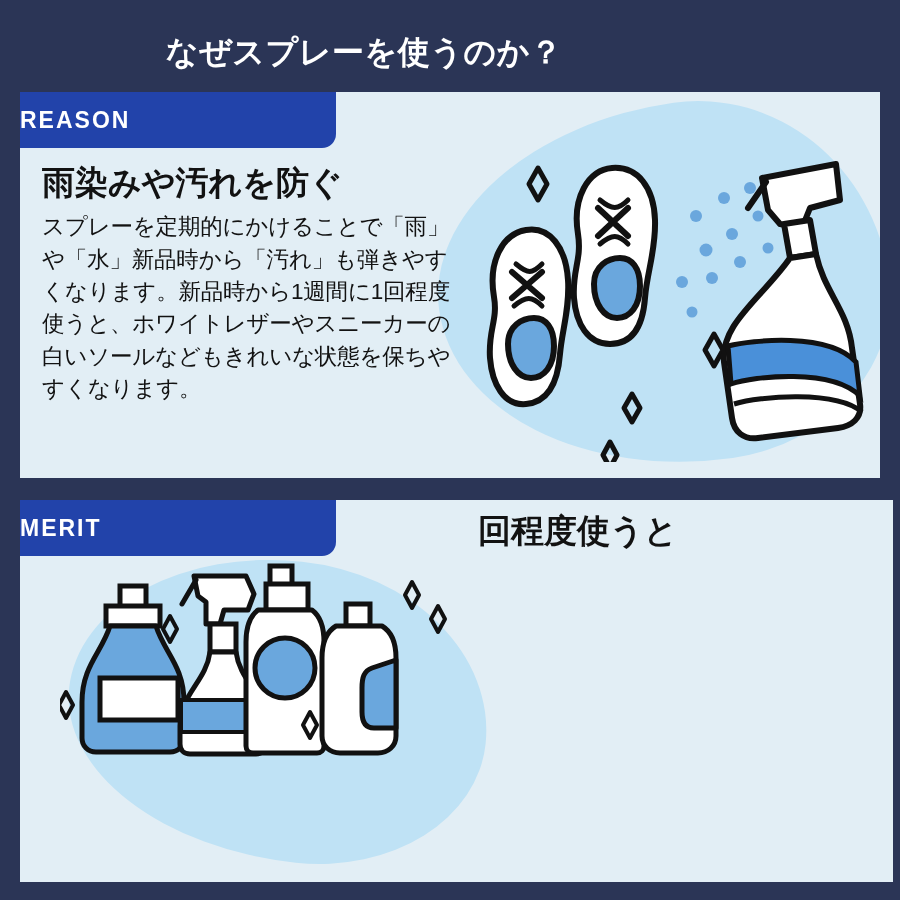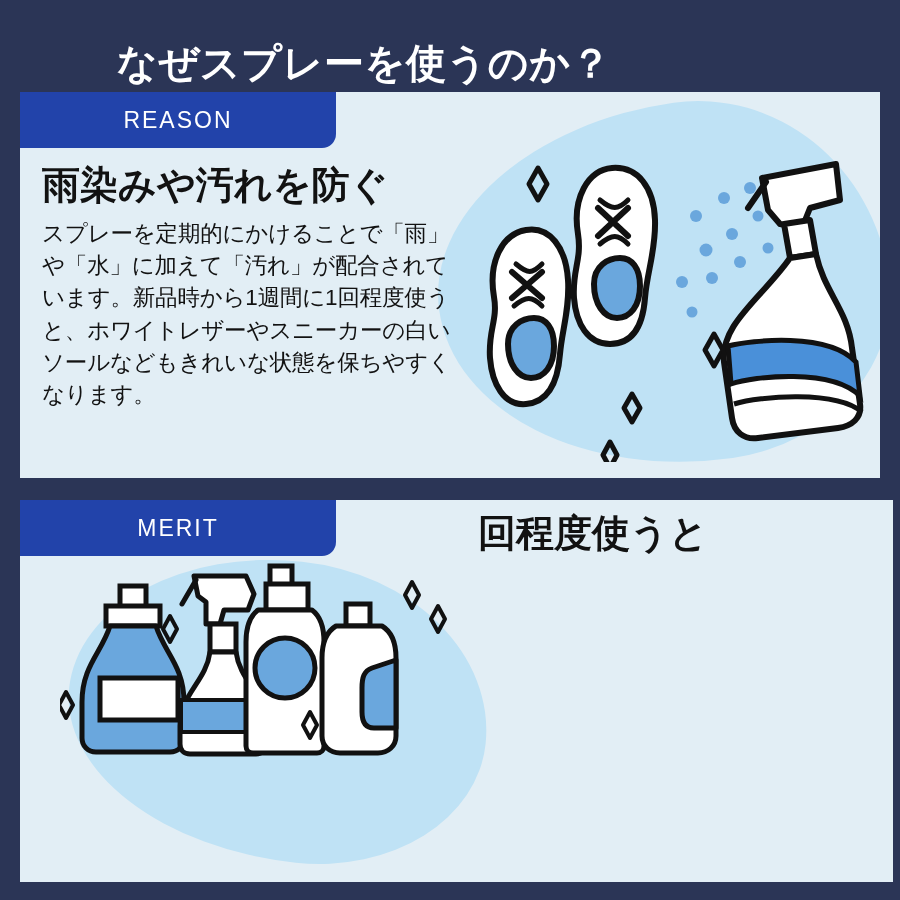--- a/index.html
+++ b/index.html
@@ -10,21 +10,21 @@
     overflow:hidden;
     position:relative;
   }
   .page{position:relative;width:900px;height:900px;}
 
   
   .page-title{
     position:absolute;left:0;top:12px;width:728px;
     text-align:center;
     color:#ffffff;
-    font-size:40px;
+    font-size:32px;
     font-weight:bold;
     letter-spacing:0.5px;
     line-height:1.2;
   }
 
   
   .card{
     position:absolute;
     left:20px;width:860px;
     background:#e2eef5;
@@ -34,22 +34,23 @@
   #card-merit{top:500px;height:382px;padding-left:13px;}
 
   .tab{
     position:absolute;left:0;top:0;
     width:316px;height:56px;
     background:#2243aa;
     border-bottom-right-radius:14px;
     color:#ffffff;
     font-size:23px;
     letter-spacing:2px;
-    display:flex;align-items:center;justify-content:center;
+    display:flex;align-items:center;
     z-index:6;
+    font-weight:bold;
   }
 
   .blob{
     position:absolute;
     background:#bfe2f5;
     z-index:1;
     pointer-events:none;
   }
   #blob-reason{
     left:418px;top:14px;width:450px;height:360px;
@@ -61,21 +62,21 @@
     border-radius:52% 48% 42% 58% / 50% 54% 46% 50%;
     transform:rotate(6deg);
   }
 
   .text-col{position:absolute;z-index:4;}
   #text-reason{left:22px;top:70px;width:410px;}
   #text-merit{left:458px;top:10px;width:410px;}
 
   .heading{
     color:#121212;
-    font-size:38px;
+    font-size:33px;
     font-weight:bold;
     line-height:1.25;
     margin:0 0 8px 0;
     white-space:nowrap;
   }
   .body-text{
     color:#121212;
     font-size:22.5px;
     line-height:1.44;
     margin:0;
@@ -165,21 +166,21 @@
                    C270 212 312 186 340 146 Z" fill="#ffffff" stroke="#111111" stroke-width="6" stroke-linejoin="round"></path>
 
           <path d="M278 234 C302 228 378 220 406 250 L410 284 C382 256 304 264 281 272 Z" fill="#4a90d9" stroke="#111111" stroke-width="5"></path>
           <path d="M284 292 C310 284 386 278 412 300" fill="none" stroke="#111111" stroke-width="5"></path>
         </g>
       </svg>
     </div>
 
     <div class="text-col" id="text-reason">
       <div class="heading">雨染みや汚れを防ぐ</div>
-      <p class="body-text">スプレーを定期的にかけることで「雨」や「水」に加えて「汚れ」が配合されています。新品時から1週間に1回程度使うと、ホワイトレザーやスニーカーの白いソールなどもきれいな状態を保ちやすくなります。</p>
+      <p class="body-text">スプレーを定期的にかけることで「雨」や「水」新品時から「汚れ」も弾きやすくなります。新品時から1週間に1回程度使うと、ホワイトレザーやスニーカーの白いソールなどもきれいな状態を保ちやすくなります。</p>
     </div>
   </div>
 
   <div class="card" id="card-merit">
 
     <div class="blob" id="blob-merit"></div>
 
     <div class="tab">
       <span>MERIT</span>
     </div>

